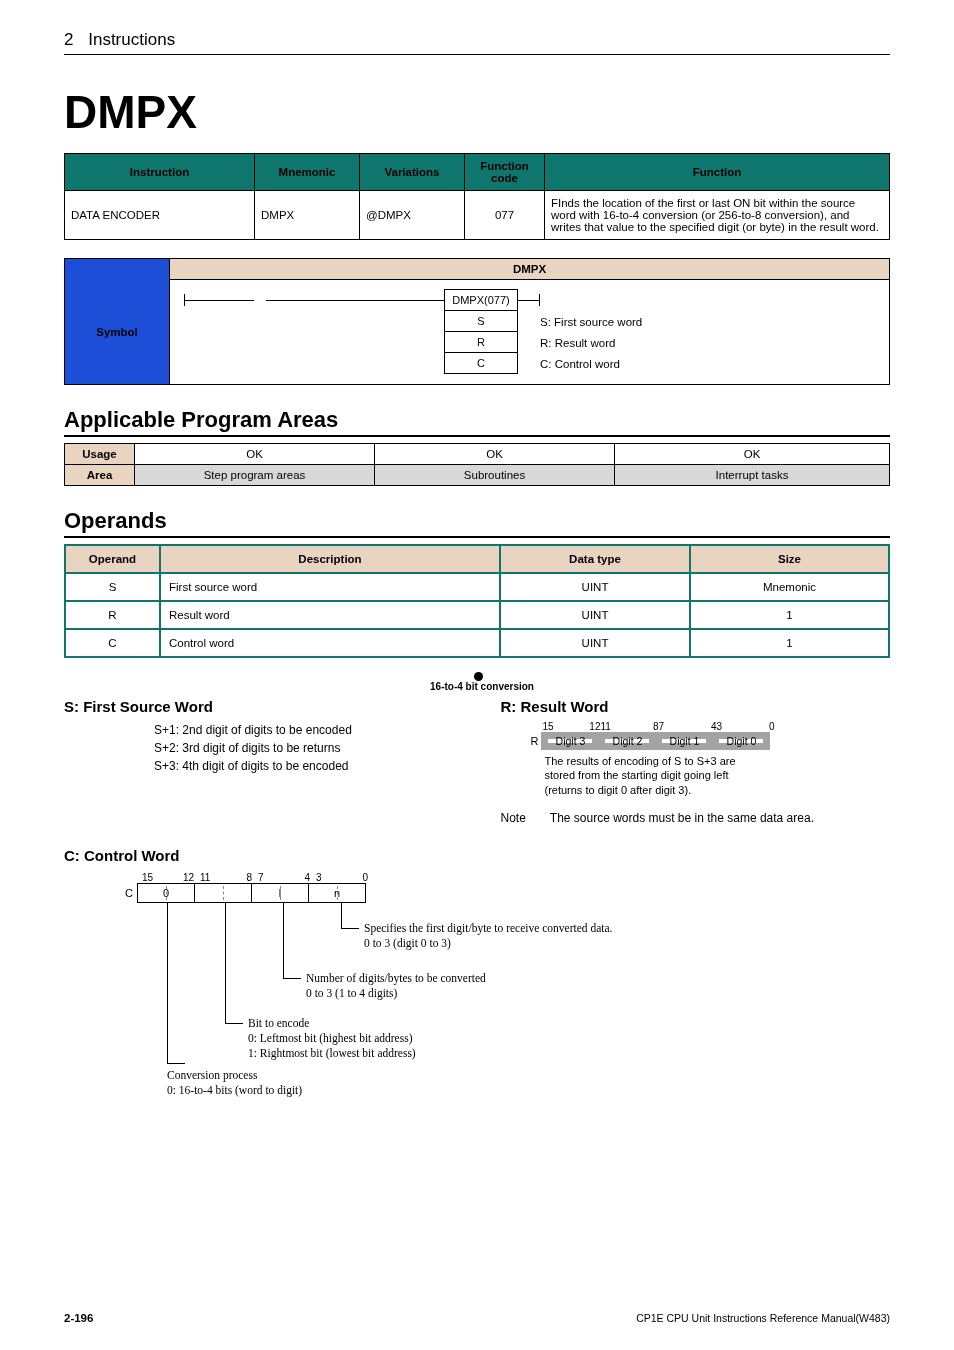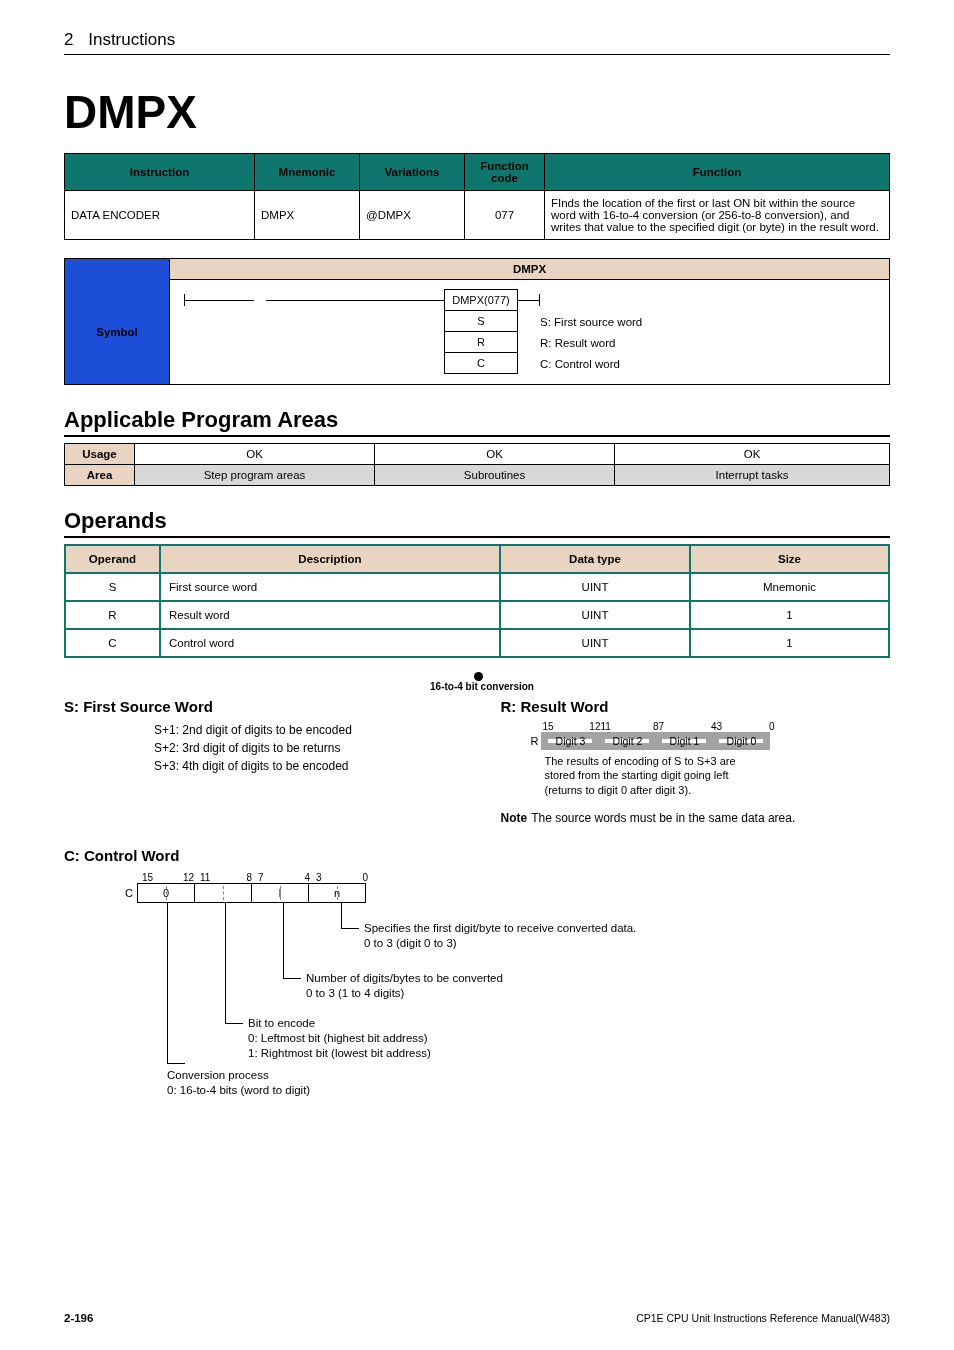--- a/index.html
+++ b/index.html
@@ -164,21 +164,21 @@
     border:7px solid #a3a3a3; width:58px; height:18px;
     display:flex; align-items:center; justify-content:center;
     font-size:10.5px; background:#fff; margin-left:-1px;
     position: relative;
   }
   .r-boxes .cell::after{
     content:""; position:absolute; right:29px; top:2px; bottom:2px; border-left:1px dashed #888;
   }
   .r-text { font-size: 11px; margin-left: 18px; margin-top: 4px; line-height:1.3; }
   .note-row { display:flex; font-size:12px; margin-top: 14px; }
-  .note-row .note-lbl { font-weight:bold; margin-right:4px; }
+  .note-row .note-lbl { font-weight:normal; margin-right:24px; }
 
   
   .c-section { margin-top: 22px; }
   .c-diagram { margin-left: 56px; margin-top: 8px; }
   .c-bitnums { display:flex; font-size:10px; margin-left:18px; }
   .c-bitnums .grp { width:58px; display:flex; justify-content:space-between; padding: 0 2px 0 4px; }
   .c-boxes { display:flex; align-items:center; }
   .c-boxes .lbl { width:18px; font-size:11px; text-align:center; }
   .c-boxes .cell {
     border:1px solid #000; width:58px; height:20px;
@@ -192,21 +192,21 @@
 
   .c-tree {
     position: relative;
     margin-left: 18px;
     margin-top: 0;
     font-size: 11.5px;
     height: 200px;
   }
   .c-tree .vline { position:absolute; width:1px; background:#000; }
   .c-tree .hline { position:absolute; height:1px; background:#000; }
-  .c-tree .text { position:absolute; line-height:1.3; }
+  .c-tree .text { position:absolute; line-height:1.3;font-family:Liberation Serif, serif; }
 
   .footer {
     display:flex; justify-content:space-between;
     font-size: 11.5px; font-weight:bold;
     position:absolute; bottom:26px; left:64px; right:64px;
   }
   .footer .right { font-weight: normal; font-size: 10.5px; }
 </style>
 </head>
 <body>

